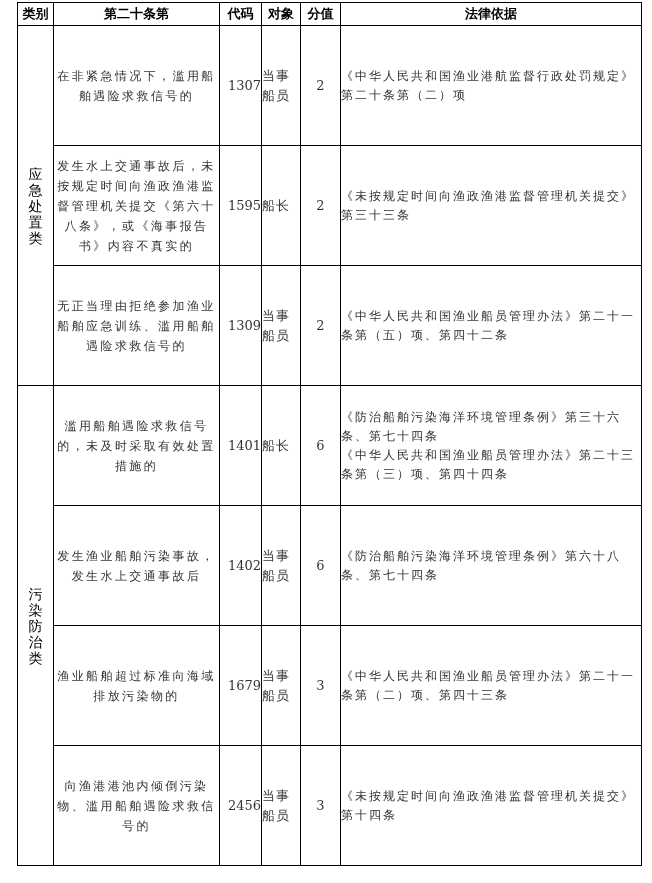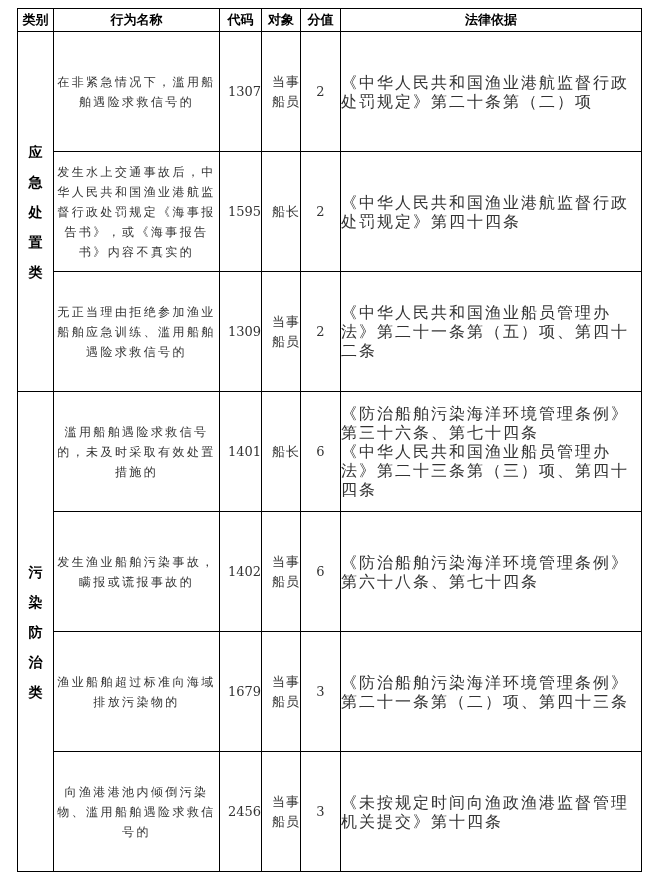--- a/index.html
+++ b/index.html
@@ -11,21 +11,21 @@
     width: 652px;
     height: 883px;
     position: relative;
     overflow: hidden;
     font-family: "DejaVu Serif", "Liberation Serif", serif;
     color: #222;
   }
   table.penalty-table {
     position: absolute;
     left: 17px;
-    top: 8px;
+    top: 2px;
     border-collapse: collapse;
     table-layout: fixed;
     width: 624px;
   }
   table.penalty-table td, table.penalty-table th {
     border: 1.3px solid #000;
     padding: 0;
     vertical-align: middle;
   }
   th {
@@ -33,24 +33,24 @@
     font-family: "DejaVu Sans", "Liberation Sans", sans-serif;
     font-weight: bold;
     font-size: 13px;
     color: #000;
     text-align: center;
     letter-spacing: 0px;
   }
   td.cat {
     text-align: center;
     font-family: "DejaVu Sans", "Liberation Sans", sans-serif;
-    font-weight: bold;
+    font-weight: normal;
     font-size: 14px;
     color: #000;
-    line-height: 30px;
+    line-height: 16px;
   }
   td.cat span.vt {
     display: inline-block;
     width: 16px;
     word-break: break-all;
     white-space: normal;
   }
   tr.body-row td {
     height: 119px;
   }
@@ -61,38 +61,38 @@
     padding: 0 2px 0 4px;
     text-align: center;
     color: #333;
   }
   td.code {
     text-align: right;
     font-size: 13px;
     color: #333;
   }
   td.target {
-    text-align: right;
+    text-align: left;
     font-size: 13px;
     line-height: 20px;
     color: #333;
     letter-spacing: 1px;
   }
   td.target span {
     display: inline-block;
     width: 30px;
     word-break: break-all;
   }
   td.score {
     text-align: center;
     font-size: 13px;
     color: #333;
   }
   td.basis {
-    font-size: 16px;
+    font-size: 12px;
     line-height: 19px;
     letter-spacing: 2px;
     padding: 0 0 0 4px;
     text-align: left;
     color: #333;
   }
   td.basis div { margin: 0; }
 </style>
 </head>
 <body>
@@ -102,21 +102,21 @@
     <col style="width:36px">
     <col style="width:166px">
     <col style="width:42px">
     <col style="width:39px">
     <col style="width:40px">
     <col style="width:301px">
   </colgroup>
   <thead>
     <tr>
       <th>类别</th>
-      <th>行为名称</th>
+      <th>第二十条第</th>
       <th>代码</th>
       <th>对象</th>
       <th>分值</th>
       <th>法律依据</th>
     </tr>
   </thead>
   <tbody>
 
     <tr class="body-row">
       <td class="cat" rowspan="3">
@@ -125,26 +125,26 @@
       <td class="name">在非紧急情况下，滥用船舶遇险求救信号的</td>
       <td class="code">1307</td>
       <td class="target"><span>当事船员</span></td>
       <td class="score">2</td>
       <td class="basis">
         <div>《中华人民共和国渔业港航监督行政处罚规定》第二十条第（二）项</div>
       </td>
     </tr>
 
     <tr class="body-row">
-      <td class="name" style="line-height:20px;">发生水上交通事故后，中华人民共和国渔业港航监督行政处罚规定《海事报告书》，或《海事报告书》内容不真实的</td>
+      <td class="name" style="line-height:20px;">发生水上交通事故后，未按规定时间向渔政渔港监督管理机关提交《第六十八条》，或《海事报告书》内容不真实的</td>
       <td class="code">1595</td>
       <td class="target"><span>船长</span></td>
       <td class="score">2</td>
       <td class="basis">
-        <div>《中华人民共和国渔业港航监督行政处罚规定》第四十四条</div>
+        <div>《未按规定时间向渔政渔港监督管理机关提交》第三十三条</div>
       </td>
     </tr>
 
     <tr class="body-row">
       <td class="name">无正当理由拒绝参加渔业船舶应急训练、滥用船舶遇险求救信号的</td>
       <td class="code">1309</td>
       <td class="target"><span>当事船员</span></td>
       <td class="score">2</td>
       <td class="basis">
         <div>《中华人民共和国渔业船员管理办法》第二十一条第（五）项、第四十二条</div>
@@ -159,36 +159,36 @@
       <td class="code">1401</td>
       <td class="target"><span>船长</span></td>
       <td class="score">6</td>
       <td class="basis">
         <div>《防治船舶污染海洋环境管理条例》第三十六条、第七十四条</div>
         <div>《中华人民共和国渔业船员管理办法》第二十三条第（三）项、第四十四条</div>
       </td>
     </tr>
 
     <tr class="body-row">
-      <td class="name">发生渔业船舶污染事故，瞒报或谎报事故的</td>
+      <td class="name">发生渔业船舶污染事故，发生水上交通事故后</td>
       <td class="code">1402</td>
       <td class="target"><span>当事船员</span></td>
       <td class="score">6</td>
       <td class="basis">
         <div>《防治船舶污染海洋环境管理条例》第六十八条、第七十四条</div>
       </td>
     </tr>
 
     <tr class="body-row">
       <td class="name">渔业船舶超过标准向海域排放污染物的</td>
       <td class="code">1679</td>
       <td class="target"><span>当事船员</span></td>
       <td class="score">3</td>
       <td class="basis">
-        <div>《防治船舶污染海洋环境管理条例》第二十一条第（二）项、第四十三条</div>
+        <div>《中华人民共和国渔业船员管理办法》第二十一条第（二）项、第四十三条</div>
       </td>
     </tr>
 
     <tr class="body-row">
       <td class="name">向渔港港池内倾倒污染物、滥用船舶遇险求救信号的</td>
       <td class="code">2456</td>
       <td class="target"><span>当事船员</span></td>
       <td class="score">3</td>
       <td class="basis">
         <div>《未按规定时间向渔政渔港监督管理机关提交》第十四条</div>

